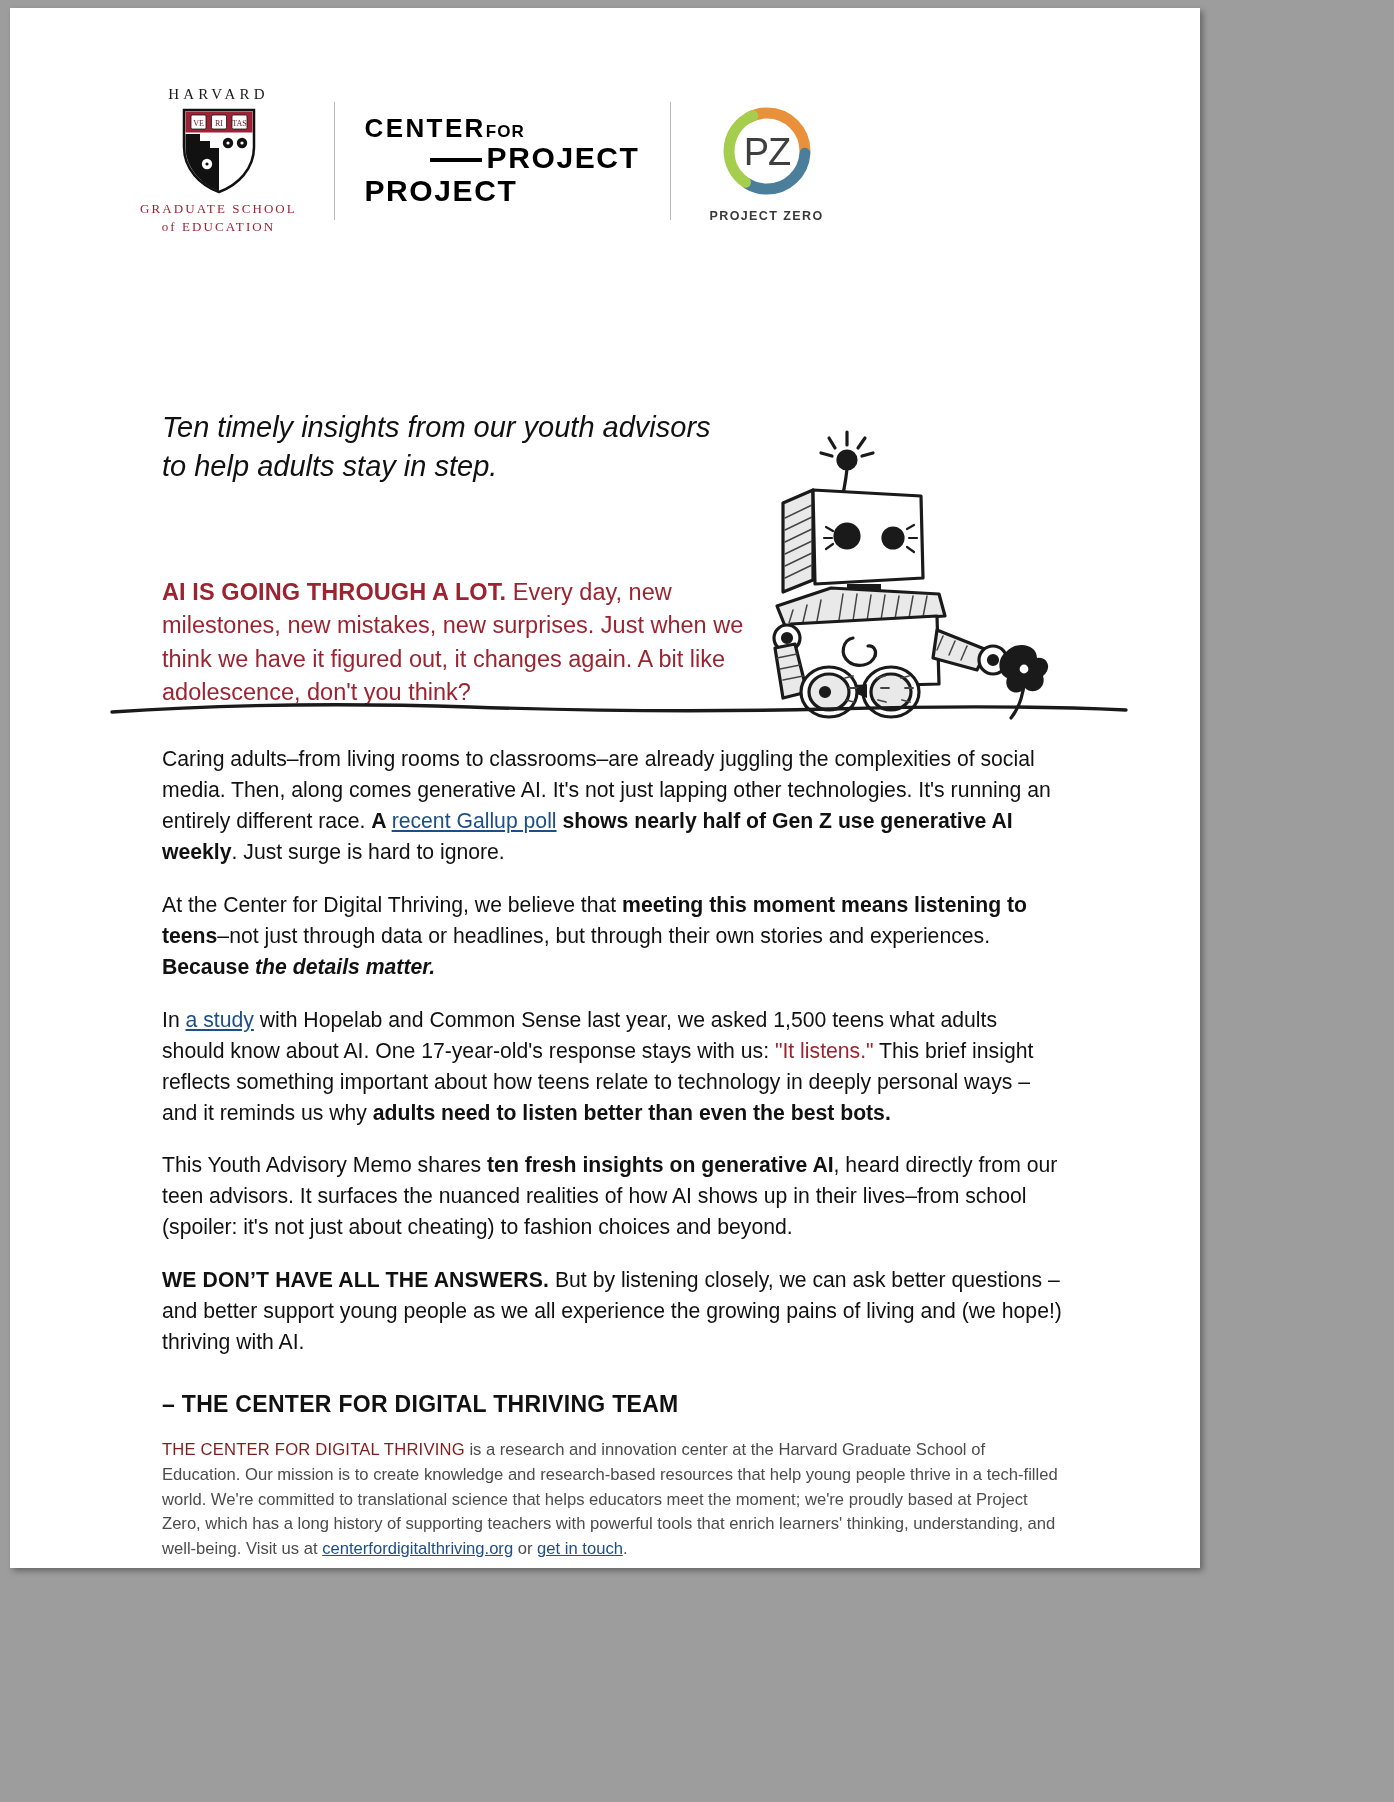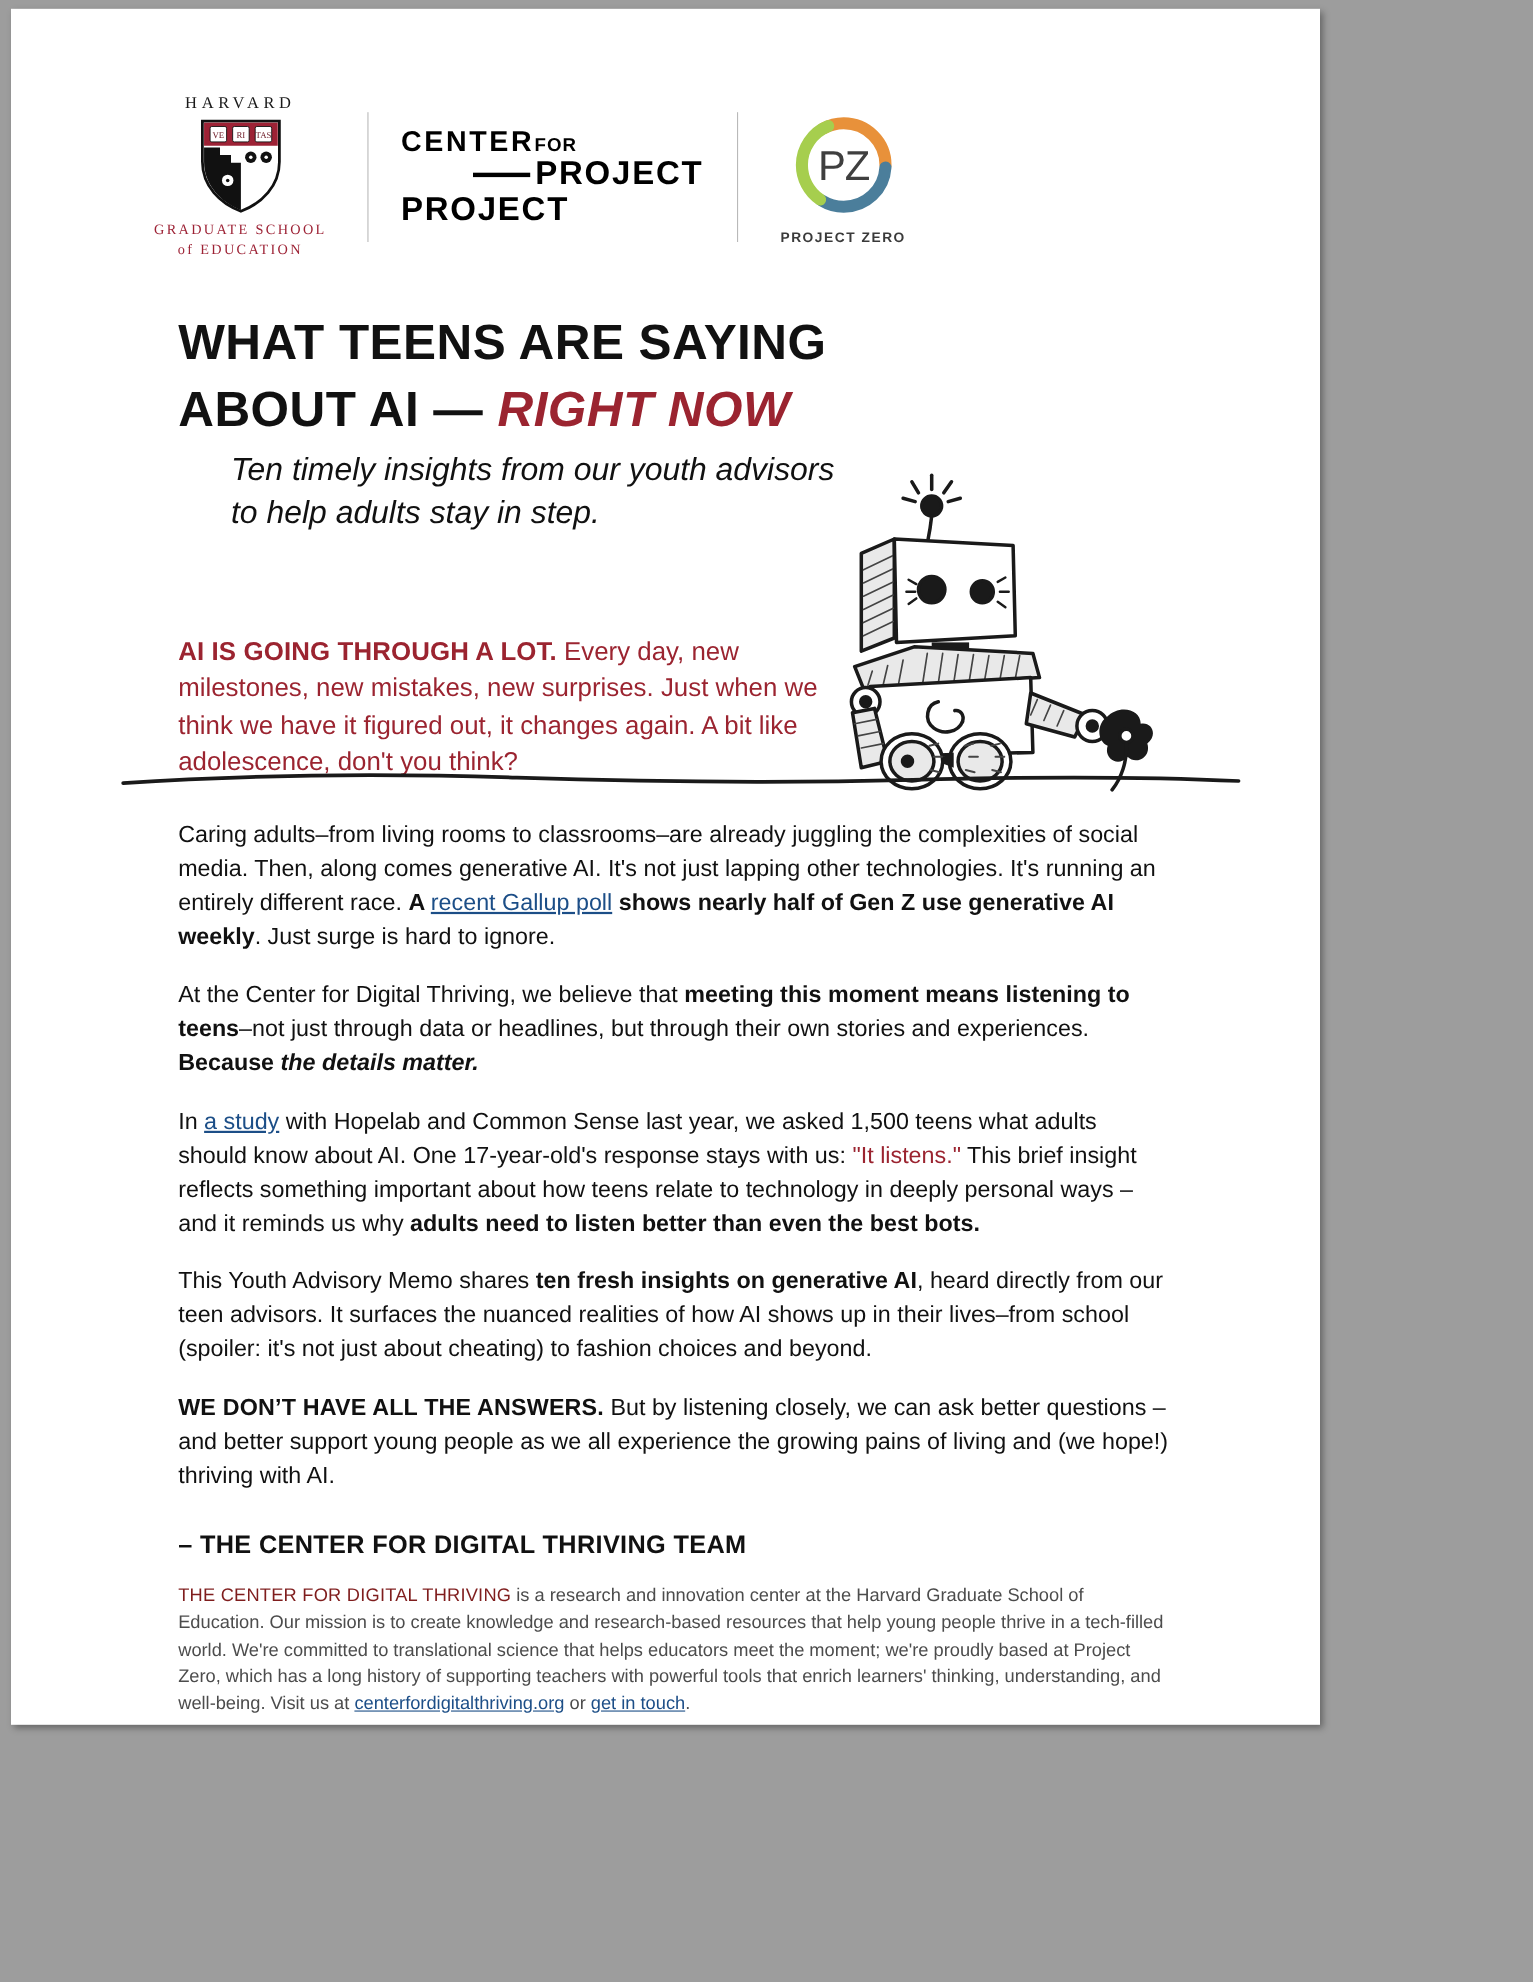--- a/index.html
+++ b/index.html
@@ -134,21 +134,20 @@
   }
   .subhead {
     position: absolute;
     left: 152px;
     top: 400px;
     width: 560px;
     font-size: 29px;
     font-style: italic;
     line-height: 1.36;
     color: #111111;
-    margin-left: 48px;
   }
 
   
   .red-intro {
     position: absolute;
     left: 152px;
     top: 524px;
     width: 585px;
     font-size: 23.5px;
     line-height: 1.42;
@@ -278,24 +277,20 @@
           <circle cx="52" cy="52" r="38" fill="none" stroke="#4b7e9b" stroke-width="11" stroke-dasharray="78 161" stroke-dashoffset="-62" transform="rotate(-90 52 52)" stroke-linecap="round"></circle>
           <circle cx="52" cy="52" r="38" fill="none" stroke="#a6ce4e" stroke-width="11" stroke-dasharray="82 157" stroke-dashoffset="-142" transform="rotate(-90 52 52)" stroke-linecap="round"></circle>
           <text x="52" y="66" text-anchor="middle" font-family="Liberation Sans, sans-serif" font-size="38" fill="#3f3f3f" letter-spacing="-1">PZ</text>
         </svg>
         <div class="pz-label">PROJECT ZERO</div>
       </div>
     </div>
 
   </div>
 
-  <div class="headline">
-    <h1>WHAT TEENS ARE SAYING</h1>
-    <h1><span>ABOUT AI — </span><span class="accent">RIGHT NOW</span></h1>
-  </div>
 
   <div class="subhead">Ten timely insights from our youth advisors to help adults stay in step.</div>
 
   <div class="red-intro">
     <span class="lead">AI IS GOING THROUGH A LOT.</span><span> Every day, new milestones, new mistakes, new surprises. Just when we think we have it figured out, it changes again. A bit like adolescence, don't you think?</span>
   </div>
 
   <div class="robot">
     <svg width="330" height="300" viewBox="0 0 330 300">
       <g fill="none" stroke="#1a1a1a" stroke-width="3.2" stroke-linejoin="round" stroke-linecap="round">

